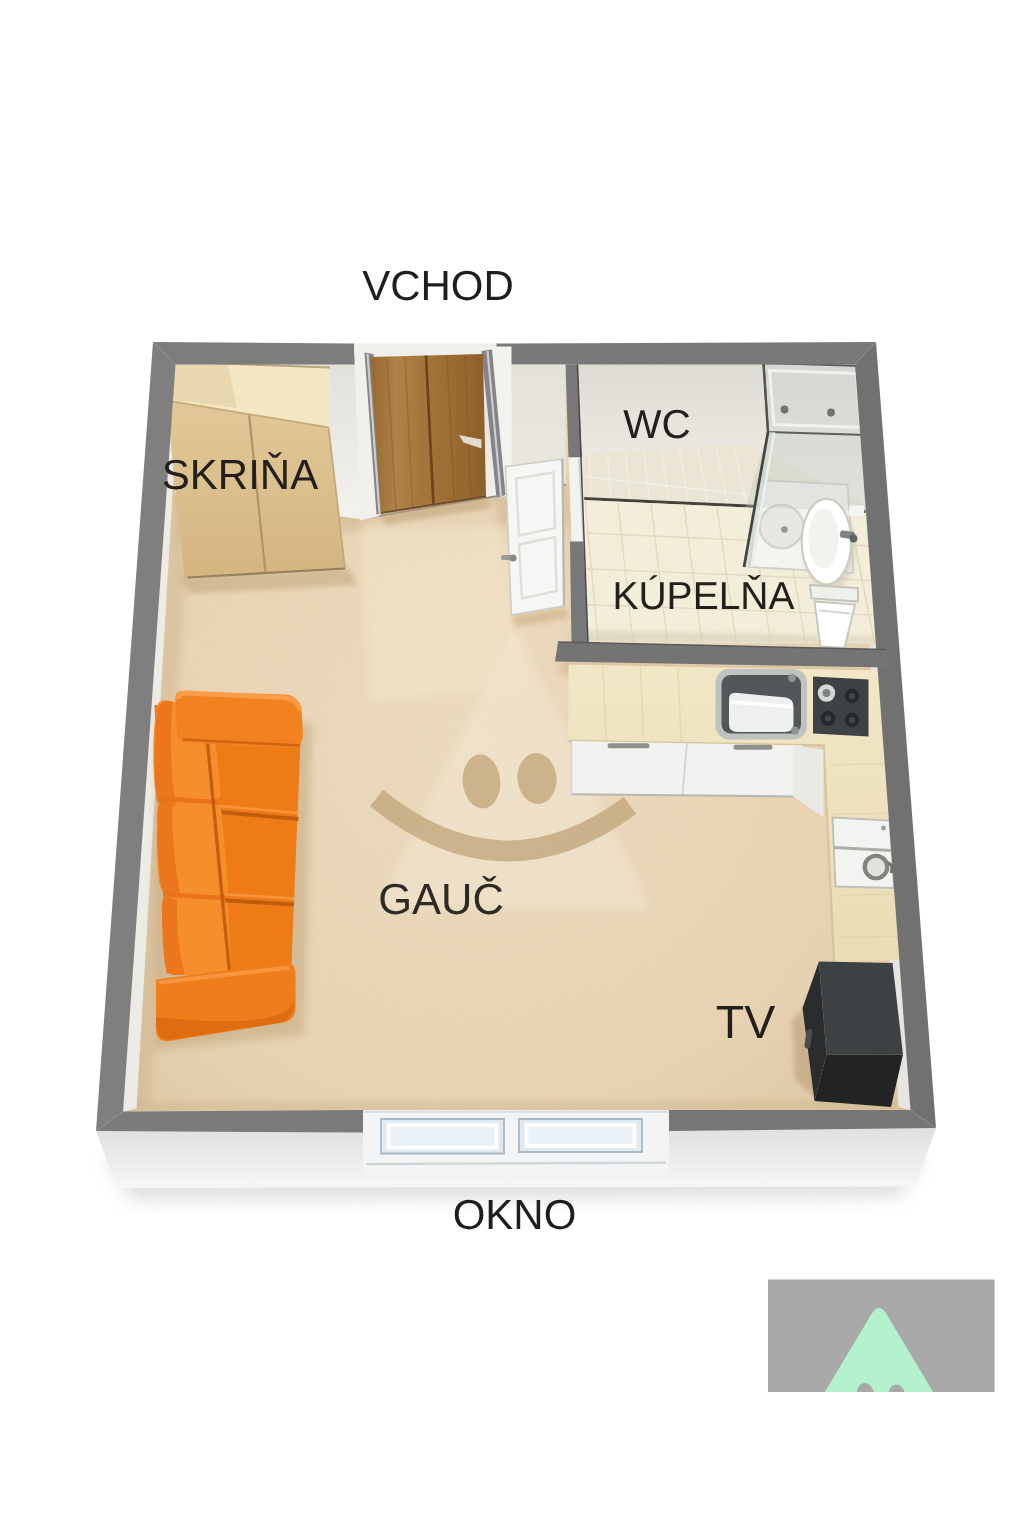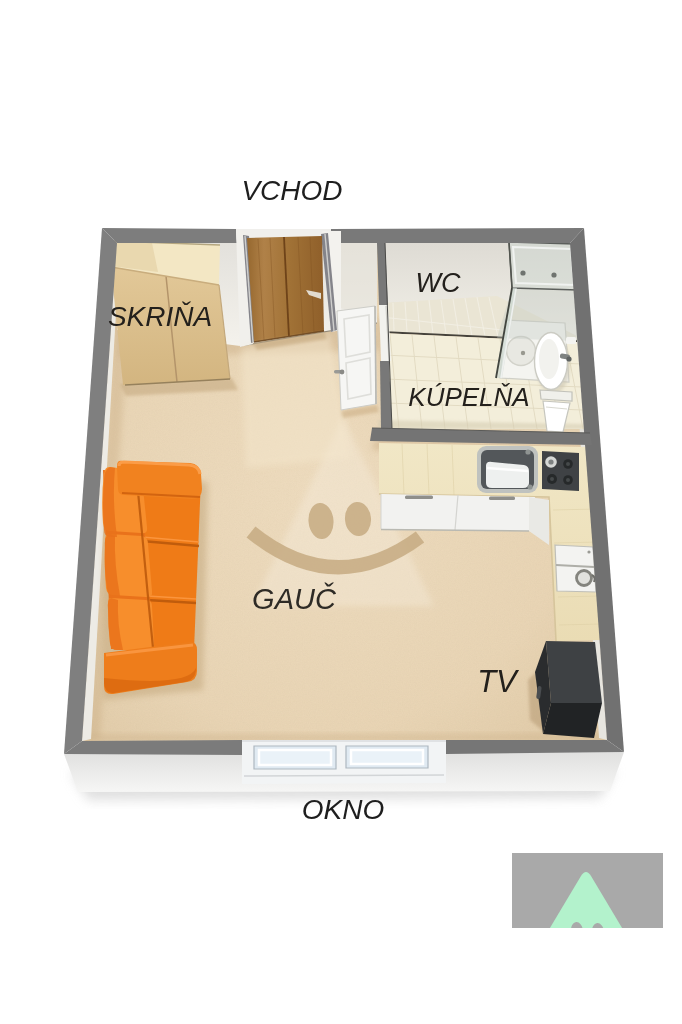--- a/index.html
+++ b/index.html
@@ -1,17 +1,17 @@
 <!DOCTYPE html>
 <html><head>
 <meta charset="utf-8">
 <style>
   html,body{margin:0;padding:0;background:#ffffff;}
   .page{width:682px;height:928px;position:relative;overflow:hidden;background:#ec4899;
-        font-family:"Liberation Sans", sans-serif;font-style:italic;}
+        font-family:"Liberation Sans", sans-serif;}
   svg{display:block;}
   text{font-family:"Liberation Sans", sans-serif;}
 </style>
 </head>
 <body>
 <div class="page">
 <svg width="682" height="1024" viewBox="0 0 682 1024">
 <defs>
   <radialGradient id="floorGrad" cx="0.45" cy="0.5" r="0.8">
     <stop offset="0" stop-color="#efddc0"></stop>

